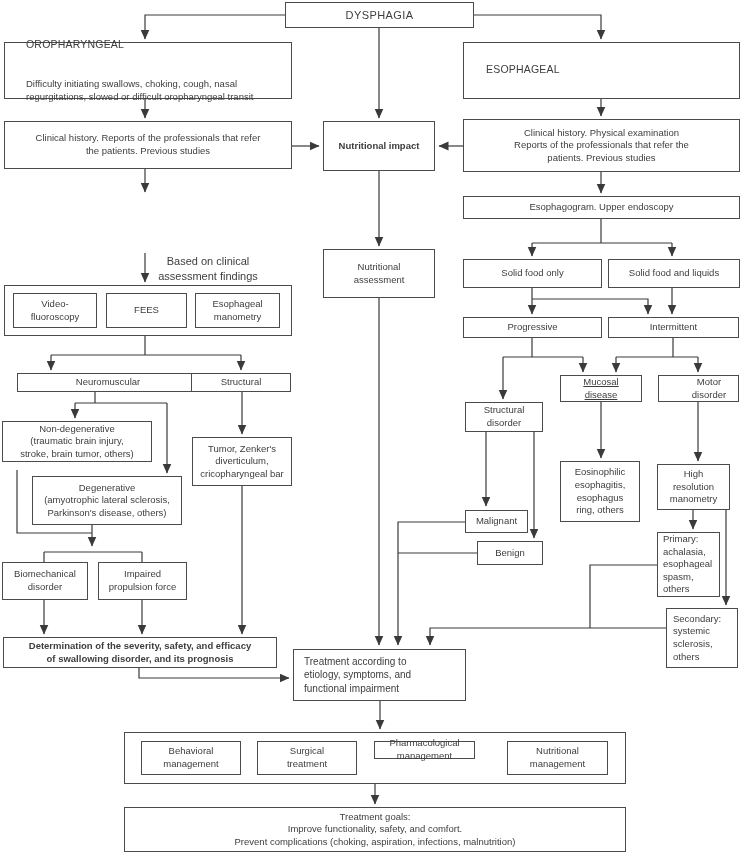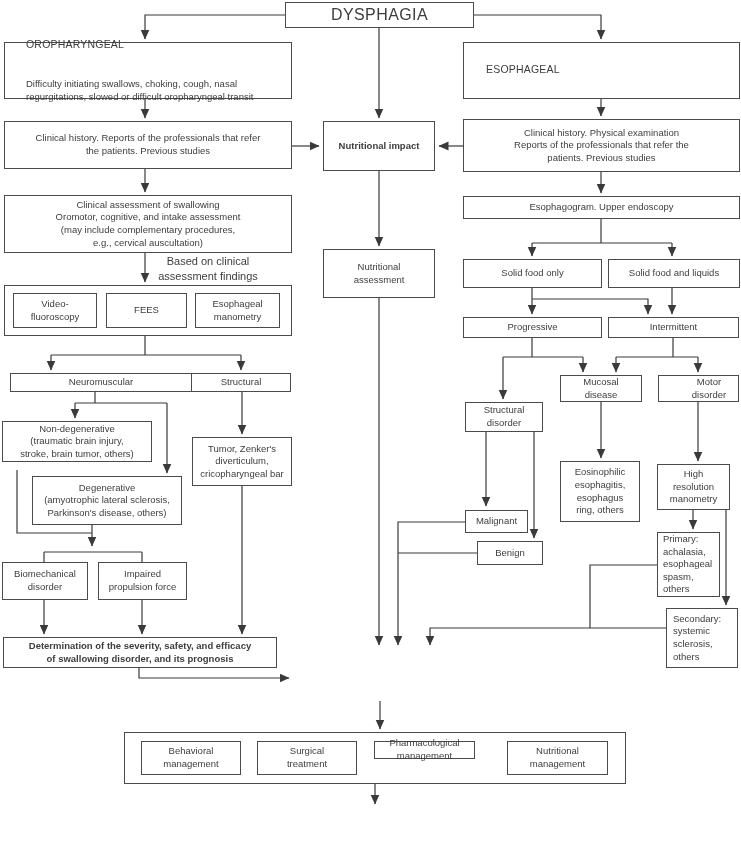--- a/index.html
+++ b/index.html
@@ -15,21 +15,21 @@
     display:flex;flex-direction:column;align-items:center;justify-content:center;
     text-align:center;font-size:9.5px;line-height:1.32;color:#3d3d3d;
   }
   .node.container{background:transparent;}
   .node.leftalign{align-items:flex-start;text-align:left;justify-content:center;}
   .hdr{font-size:10.5px;letter-spacing:.2px;margin-bottom:2px;display:block;}
   .body{display:block;}
   .free{
     position:absolute;font-size:11px;line-height:1.4;text-align:center;color:#3d3d3d;
   }
-  .title-node{font-size:16px;letter-spacing:.4px;}
+  .title-node{font-size:11px;letter-spacing:.4px;}
 </style>
 </head>
 <body>
 
 <div id="canvas">
 
   <svg id="wires" viewBox="0 0 741 858" xmlns="http://www.w3.org/2000/svg">
     <defs>
       <marker id="arr" markerUnits="userSpaceOnUse" markerWidth="11" markerHeight="10" refX="9.5" refY="4.5" orient="auto">
         <path d="M0,0 L10,4.5 L0,9 Z" fill="#3a3a3a"></path>
@@ -133,23 +133,20 @@
   </div>
 
   <div class="node" style="left:323px;top:121px;width:112px;height:50px;font-weight:bold;">
     <span>Nutritional impact</span>
   </div>
 
   <div class="node" style="left:463px;top:119px;width:277px;height:53px;">
     <span>Clinical history. Physical examination<br>Reports of the professionals that refer the<br>patients. Previous studies</span>
   </div>
 
-  <div class="node" style="left:4px;top:195px;width:288px;height:58px;">
-    <span>Clinical assessment of swallowing<br>Oromotor, cognitive, and intake assessment<br>(may include complementary procedures,<br>e.g., cervical auscultation)</span>
-  </div>
 
   <div class="free" style="left:158px;top:254px;width:100px;">
     <span>Based on clinical<br>assessment findings</span>
   </div>
 
   <div class="node container" style="left:4px;top:285px;width:288px;height:51px;"></div>
   <div class="node" style="left:13px;top:293px;width:84px;height:35px;">
     <span>Video-<br>fluoroscopy</span>
   </div>
   <div class="node" style="left:106px;top:293px;width:81px;height:35px;">
@@ -174,27 +171,27 @@
     <span>Solid food and liquids</span>
   </div>
 
   <div class="node" style="left:463px;top:317px;width:139px;height:21px;">
     <span>Progressive</span>
   </div>
   <div class="node" style="left:608px;top:317px;width:131px;height:21px;">
     <span>Intermittent</span>
   </div>
 
-  <div class="node" style="left:10px;top:373px;width:182px;height:19px;">
+  <div class="node" style="left:17px;top:373px;width:182px;height:19px;">
     <span>Neuromuscular</span>
   </div>
   <div class="node" style="left:191px;top:373px;width:100px;height:19px;">
     <span>Structural</span>
   </div>
-  <div class="node" style="left:560px;top:375px;width:82px;height:27px;">
+  <div class="node" style="left:560px;top:375px;width:82px;height:27px;text-decoration:underline;">
     <span>Mucosal<br>disease</span>
   </div>
   <div class="node" style="left:658px;top:375px;width:81px;height:27px;padding-left:21px;">
     <span>Motor<br>disorder</span>
   </div>
 
   <div class="node" style="left:2px;top:421px;width:150px;height:41px;">
     <span>Non-degenerative<br>(traumatic brain injury,<br>stroke, brain tumor, others)</span>
   </div>
   <div class="node" style="left:465px;top:402px;width:78px;height:30px;">
@@ -232,29 +229,35 @@
     <span>Biomechanical<br>disorder</span>
   </div>
   <div class="node" style="left:98px;top:562px;width:89px;height:38px;">
     <span>Impaired<br>propulsion force</span>
   </div>
 
   <div class="node" style="left:3px;top:637px;width:274px;height:31px;font-weight:bold;">
     <span>Determination of the severity, safety, and efficacy<br>of swallowing disorder, and its prognosis</span>
   </div>
 
+  <div class="node leftalign" style="left:293px;top:649px;width:173px;height:52px;padding-left:10px;font-size:10px;">
+    <span>Treatment according to<br>etiology, symptoms, and<br>functional impairment</span>
+  </div>
 
   <div class="node container" style="left:124px;top:732px;width:502px;height:52px;"></div>
   <div class="node" style="left:141px;top:741px;width:100px;height:34px;">
     <span>Behavioral<br>management</span>
   </div>
   <div class="node" style="left:257px;top:741px;width:100px;height:34px;">
     <span>Surgical<br>treatment</span>
   </div>
   <div class="node" style="left:374px;top:741px;width:101px;height:18px;">
     <span>Pharmacological<br>management</span>
   </div>
   <div class="node" style="left:507px;top:741px;width:101px;height:34px;">
     <span>Nutritional<br>management</span>
   </div>
 
+  <div class="node" style="left:124px;top:807px;width:502px;height:45px;">
+    <span>Treatment goals:<br>Improve functionality, safety, and comfort.<br>Prevent complications (choking, aspiration, infections, malnutrition)</span>
+  </div>
 
 </div>
 
 </body></html>

